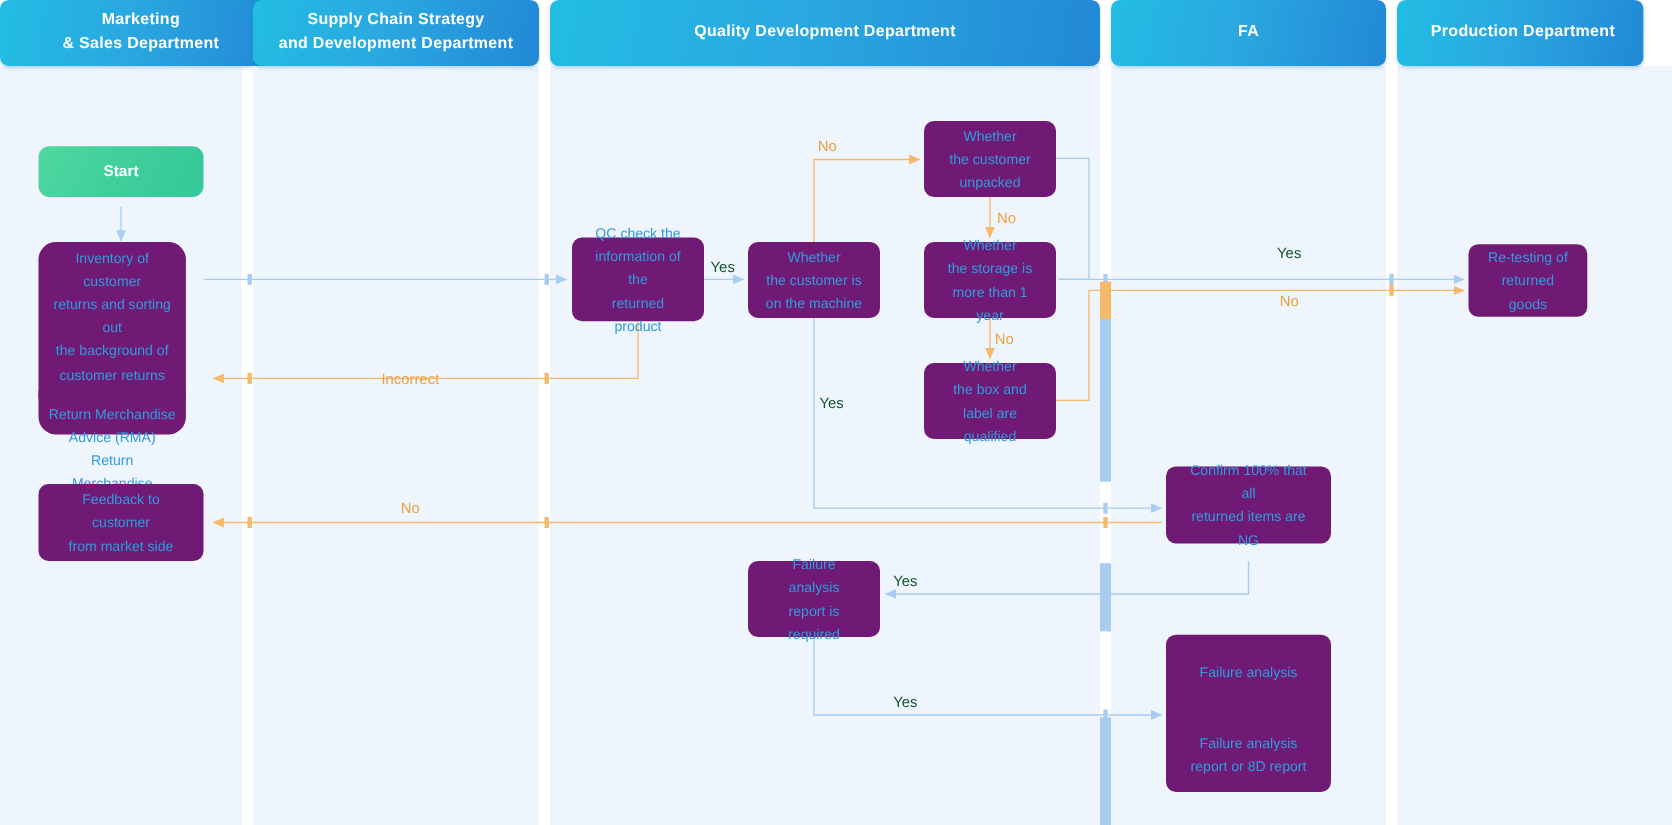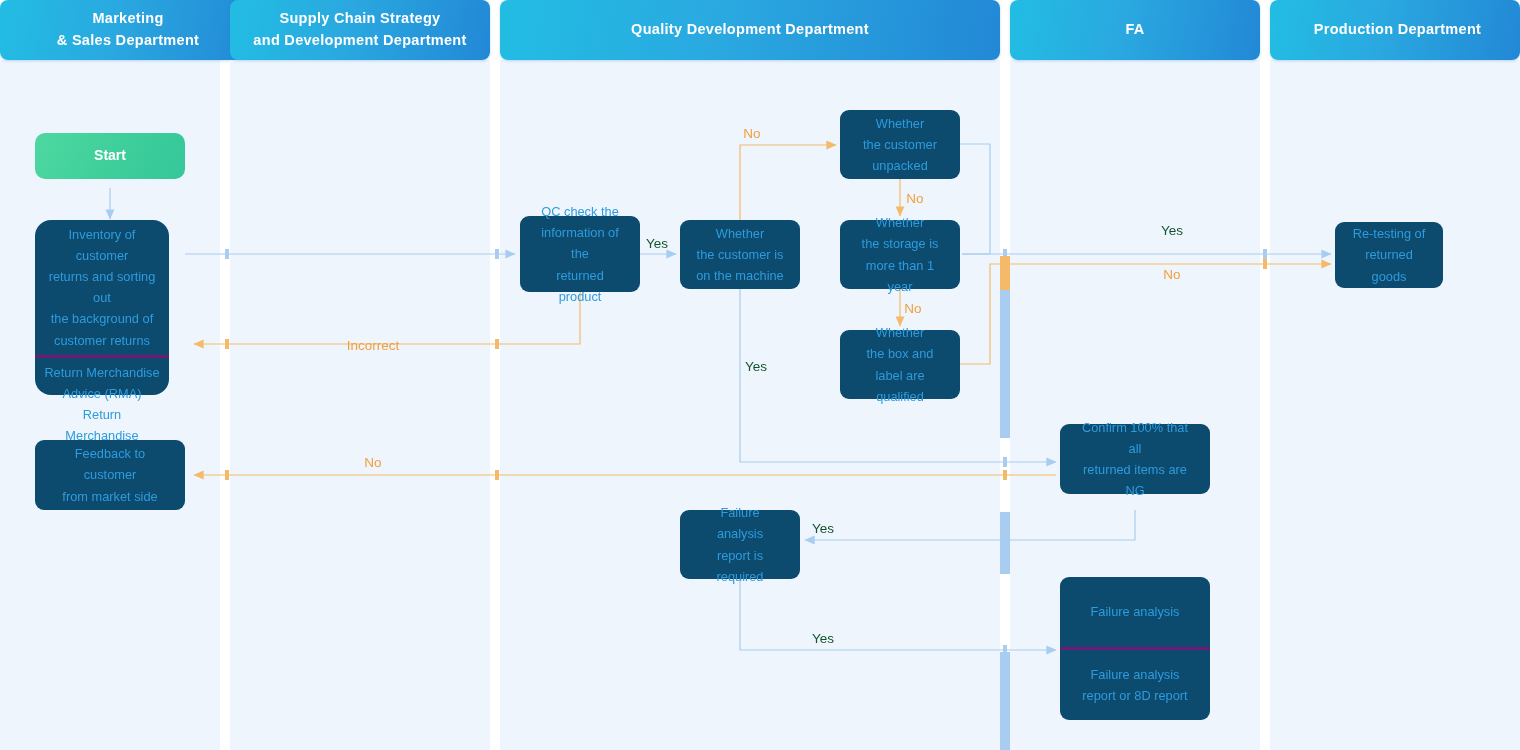--- a/index.html
+++ b/index.html
@@ -27,21 +27,21 @@
     padding:0 6px;box-sizing:border-box;
   }
   .lane-header span{display:block;}
 
   
   #links{position:absolute;left:0;top:0;width:1520px;height:750px;pointer-events:none;}
 
   
   .node{
     position:absolute;
-    background:#0c4a6e;
+    background:#701a75;
     border-radius:9px;
     color:#2e9bdd;
     font-size:12.8px;
     line-height:1.65;
     display:flex;flex-direction:column;align-items:center;justify-content:center;
     text-align:center;
     box-sizing:border-box;
     padding:4px 8px;
   }
   .node.start{
@@ -49,21 +49,21 @@
     color:#ffffff;font-size:14px;font-weight:bold;
     border-radius:10px;
   }
   .node.split{padding:0;justify-content:flex-start;}
   .node .seg{
     width:100%;flex:1;
     display:flex;align-items:center;justify-content:center;
     text-align:center;padding:4px 8px;box-sizing:border-box;
     flex-direction:column;
   }
-  .node .seg + .seg{border-top:3px solid #701a75;}
+  .node .seg + .seg{border-top:7px solid #701a75;}
 
   
   .elabel{
     position:absolute;
     font-size:13.5px;
     white-space:nowrap;
     transform:translate(-50%,-50%);
   }
   .elabel.yes{color:#14532d;}
   .elabel.no{color:#f0a03c;}
@@ -95,21 +95,21 @@
           <span>Quality Development Department</span>
         </div>
       </div>
       <div class="lane" style="left: 1010px; width: 250px;"></div>
       <div class="lane-header" style="left: 1010px; width: 250px;">
         <div>
           <span>FA</span>
         </div>
       </div>
       <div class="lane" style="left: 1270px; width: 250px;"></div>
-      <div class="lane-header" style="left: 1270px; width: 250px; padding-left: 11px;">
+      <div class="lane-header" style="left: 1270px; width: 224px; padding-left: 11px;">
         <div>
           <span>Production Department</span>
         </div>
       </div>
     </div>
 
   <svg id="links" viewBox="0 0 1520 750">
     <defs>
       <marker id="ar-b" markerWidth="9" markerHeight="9" refX="8" refY="4.5" orient="auto">
         <path d="M0,0.8 L8.5,4.5 L0,8.2 Z" fill="#a8cdf0"></path>

